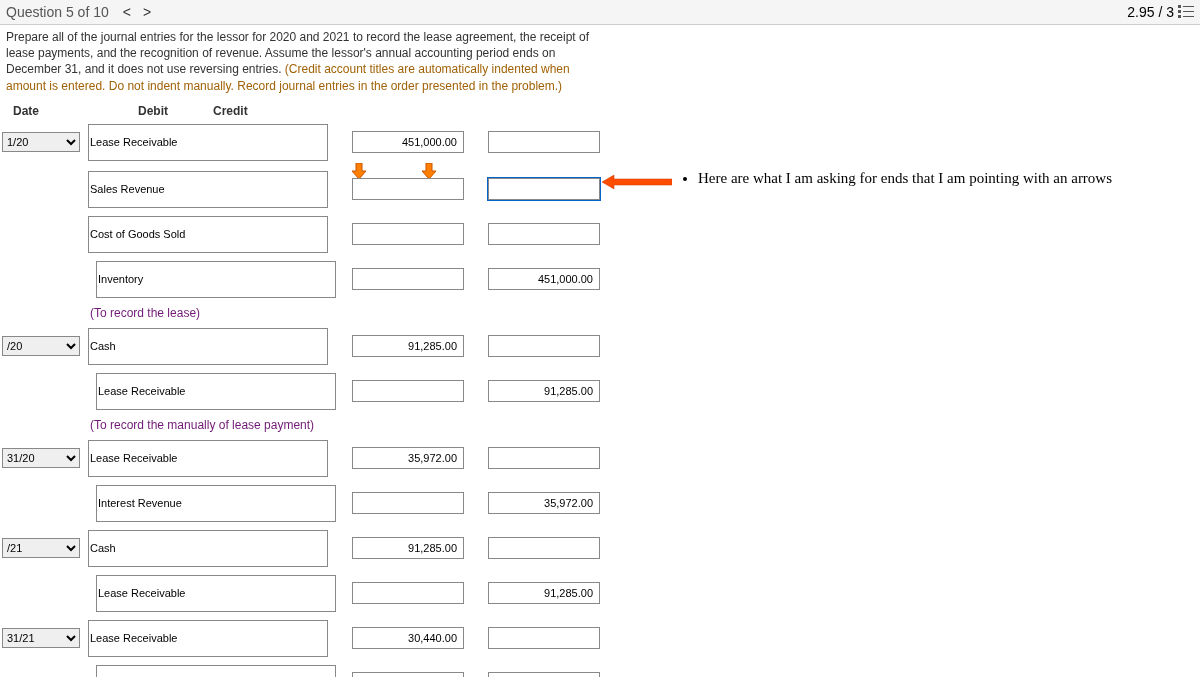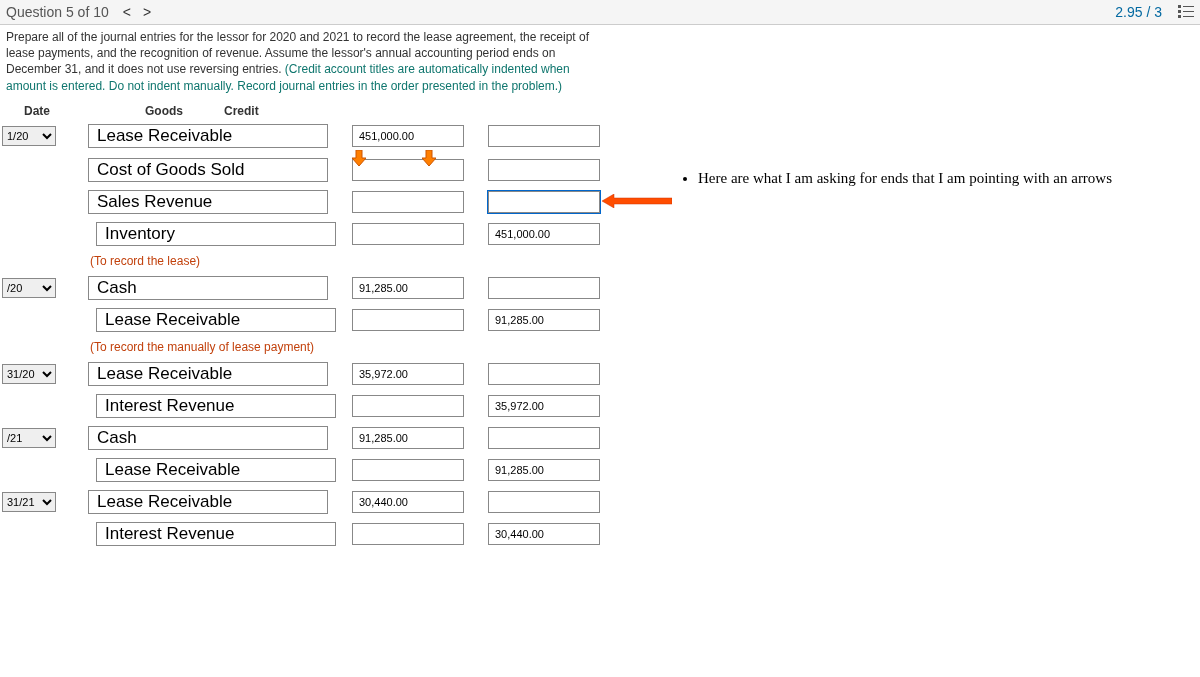--- a/index.html
+++ b/index.html
@@ -24,87 +24,87 @@
   .qnum { color: #555; font-weight: normal; margin-right: 8px; text-align: center; }
   .nav-btn {
     border: none;
     background: transparent;
     cursor: pointer;
     font-size: 14px;
     color: #333;
     padding: 0 6px;
   }
   .spacer { flex: 1; }
-  .score { color: #0369a1; font-size: 14px; margin-right: 16px; }
+  .score { color: #000000; font-size: 14px; margin-right: 4px; }
   .list-icon {
     width: 16px; height: 14px;
     display: inline-block;
     background:
       linear-gradient(#555,#555) left 0 top 0/3px 3px no-repeat,
       linear-gradient(#555,#555) left 0 top 5px/3px 3px no-repeat,
       linear-gradient(#555,#555) left 0 top 10px/3px 3px no-repeat,
       linear-gradient(#555,#555) left 5px top 1px/11px 1px no-repeat,
       linear-gradient(#555,#555) left 5px top 6px/11px 1px no-repeat,
       linear-gradient(#555,#555) left 5px top 11px/11px 1px no-repeat;
   }
   .instructions {
     padding: 4px 6px;
     font-size: 12px;
     line-height: 1.35;
     color: #333;
     max-width: 600px;
   }
-  .instructions .red { color: #0f766e; }
+  .instructions .red { color: #a16207; }
   .col-headers {
     display: flex;
     font-weight: bold;
-    padding: 6px 6px 6px 24px;
+    padding: 6px 6px 6px 13px;
     font-size: 12px;
   }
   .col-date { width: 80px; }
   .col-title { width: 280px; }
   .col-debit { width: 120px; text-align: center; }
   .col-credit { width: 130px; }
   .je-area { position: relative; padding-left: 2px; }
   .je-row {
     display: flex;
     align-items: center;
     margin-bottom: 8px;
   }
   .date-cell {
     width: 74px;
     margin-right: 12px;
   }
   select.date-sel {
-    width: 54px;
+    width: 78px;
     height: 20px;
     font-size: 11px;
     border: 1px solid #888;
   }
   .acct-input {
     width: 240px;
-    height: 24px;
+    height: 37px;
     border: 1px solid #888;
-    font-size: 17px;
-    padding: 0 8px;
+    font-size: 11px;
+    padding: 0 1px;
   }
   .indent-1 { margin-left: 8px; }
   .amt-cell { width: 130px; display: flex; justify-content: flex-end; margin-left: 6px; }
   .amt-input {
     width: 112px;
     height: 22px;
     border: 1px solid #888;
     font-size: 11px;
-    text-align: left;
+    text-align: right;
     padding: 0 6px;
   }
   .amt-input.focus { outline: 1px solid #0066cc; }
   .explanation {
     font-size: 12px;
-    color: #c2410c;
+    color: #701a75;
     margin: 2px 0 8px 88px;
   }
   
   .arrow-down {
     position: absolute;
     width: 14px; height: 16px;
   }
   .arrow-down svg { width:100%; height:100%; }
   .arrow-left-long {
     position: absolute;
@@ -137,21 +137,21 @@
   <span class="score">2.95 / 3</span>
   <span class="list-icon"></span>
 </div>
 
 <div class="instructions">
   <span>Prepare all of the journal entries for the lessor for 2020 and 2021 to record the lease agreement, the receipt of lease payments, and the recognition of revenue. Assume the lessor's annual accounting period ends on December 31, and it does not use reversing entries. </span><span class="red">(Credit account titles are automatically indented when amount is entered. Do not indent manually. Record journal entries in the order presented in the problem.)</span>
 </div>
 
 <div class="col-headers">
   <div class="col-date">Date</div>
-  <div class="col-debit">Goods</div>
+  <div class="col-debit">Debit</div>
   <div class="col-credit">Credit</div>
 </div>
 
 <div class="je-area">
 
   <div class="je-row">
     <div class="date-cell"><select class="date-sel"><option>1/20</option></select></div>
     <input class="acct-input" value="Lease Receivable" style="">
     <div class="amt-cell">
         <input class="amt-input" value="451,000.00" style="">
@@ -167,49 +167,49 @@
           <polygon points="4,0 10,0 10,8 14,8 7,16 0,8 4,8" fill="#ff7f00" stroke="#cc5500" stroke-width="1"></polygon>
         </svg>
     </span>
     <span class="arrow-down" style="left:420px; top:-6px;">
       <svg viewBox="0 0 14 16">
           <polygon points="4,0 10,0 10,8 14,8 7,16 0,8 4,8" fill="#ff7f00" stroke="#cc5500" stroke-width="1"></polygon>
         </svg>
     </span>
   </div>
 
-  <div class="je-row">
-    <div class="date-cell"></div>
-    <input class="acct-input" value="Cost of Goods Sold" style="">
-    <div class="amt-cell">
-        <input class="amt-input" value="" style="">
-      </div>
-    <div class="amt-cell">
-        <input class="amt-input" value="" style="">
-      </div>
-  </div>
-
   <div class="je-row" style="position:relative;">
     <div class="date-cell"></div>
     <input class="acct-input" value="Sales Revenue" style="">
     <div class="amt-cell">
         <input class="amt-input" value="" style="">
       </div>
     <div class="amt-cell">
         <input class="amt-input focus" value="" style="">
       </div>
     <span class="arrow-left-long" style="position:absolute; left:600px; top:4px;">
       <svg viewBox="0 0 70 14">
           <polygon points="0,7 12,0 12,4 70,4 70,10 12,10 12,14" fill="#ff4d00" stroke="#cc3300" stroke-width="0.5"></polygon>
         </svg>
     </span>
   </div>
 
   <div class="je-row">
     <div class="date-cell"></div>
+    <input class="acct-input" value="Cost of Goods Sold" style="">
+    <div class="amt-cell">
+        <input class="amt-input" value="" style="">
+      </div>
+    <div class="amt-cell">
+        <input class="amt-input" value="" style="">
+      </div>
+  </div>
+
+  <div class="je-row">
+    <div class="date-cell"></div>
     <input class="acct-input indent-1" value="Inventory" style="">
     <div class="amt-cell" style="margin-left:-2px;">
         <input class="amt-input" value="" style="">
       </div>
     <div class="amt-cell">
         <input class="amt-input" value="451,000.00" style="">
       </div>
   </div>
 
   <div class="explanation">(To record the lease)</div>

